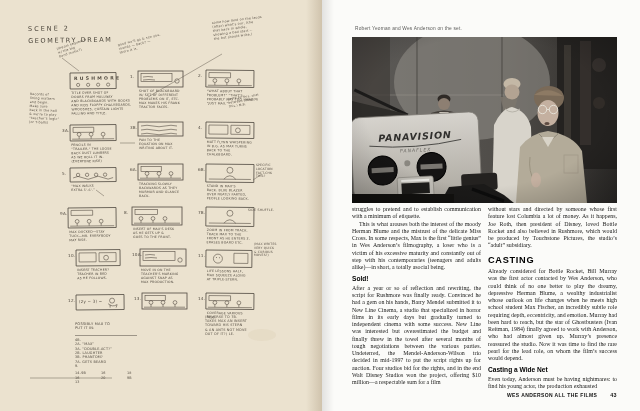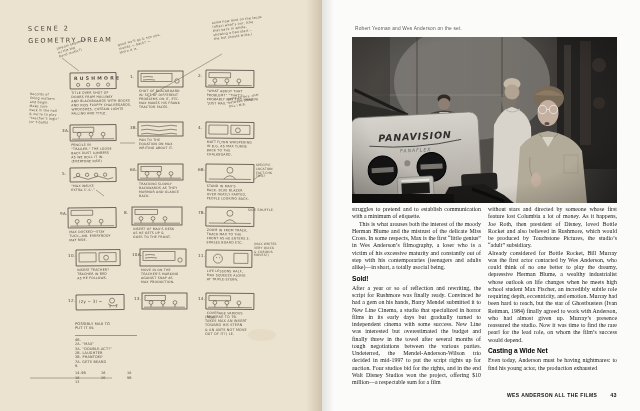--- a/index.html
+++ b/index.html
@@ -443,20 +443,21 @@
 
     <div class="text-cols">
       <div class="col" id="colL">
           <p class="bp">struggles to pretend and to establish communication with a minimum of etiquette.</p>
           <p class="bp indent">This is what arouses both the interest of the moody Herman Blume and the mistrust of the delicate Miss Cross. In some respects, Max is the first “little genius” in Wes Anderson’s filmography, a loser who is a victim of his excessive maturity and constantly out of step with his contemporaries (teenagers and adults alike)—in short, a totally asocial being.</p>
           <h3 class="subhead">Sold!</h3>
           <p class="bp">After a year or so of reflection and rewriting, the script for Rushmore was finally ready. Convinced he had a gem on his hands, Barry Mendel submitted it to New Line Cinema, a studio that specialized in horror films in its early days but gradually turned to independent cinema with some success. New Line was interested but overestimated the budget and finally threw in the towel after several months of tough negotiations between the various parties. Undeterred, the Mendel-Anderson-Wilson trio decided in mid-1997 to put the script rights up for auction. Four studios bid for the rights, and in the end Walt Disney Studios won the project, offering $10 million—a respectable sum for a film</p>
         </div>
       <div class="col" id="colR">
           <p class="bp">without stars and directed by someone whose first feature lost Columbia a lot of money. As it happens, Joe Roth, then president of Disney, loved Bottle Rocket and also believed in Rushmore, which would be produced by Touchstone Pictures, the studio’s “adult” subsidiary.</p>
+          <h2 class="casting">CASTING</h2>
           <p class="bp">Already considered for Bottle Rocket, Bill Murray was the first actor contacted by Wes Anderson, who could think of no one better to play the dreamy, depressive Herman Blume, a wealthy industrialist whose outlook on life changes when he meets high school student Max Fischer, an incredibly subtle role requiring depth, eccentricity, and emotion. Murray had been hard to reach, but the star of Ghostbusters (Ivan Reitman, 1984) finally agreed to work with Anderson, who had almost given up. Murray’s presence reassured the studio. Now it was time to find the rare pearl for the lead role, on whom the film’s success would depend.</p>
           <h3 class="subhead">Casting a Wide Net</h3>
           <p class="bp">Even today, Anderson must be having nightmares: to find his young actor, the production exhausted</p>
         </div>
     </div>
 
     <div class="footer">
       <span>WES ANDERSON ALL THE FILMS</span>
       <span class="pageno">43</span>
     </div>

